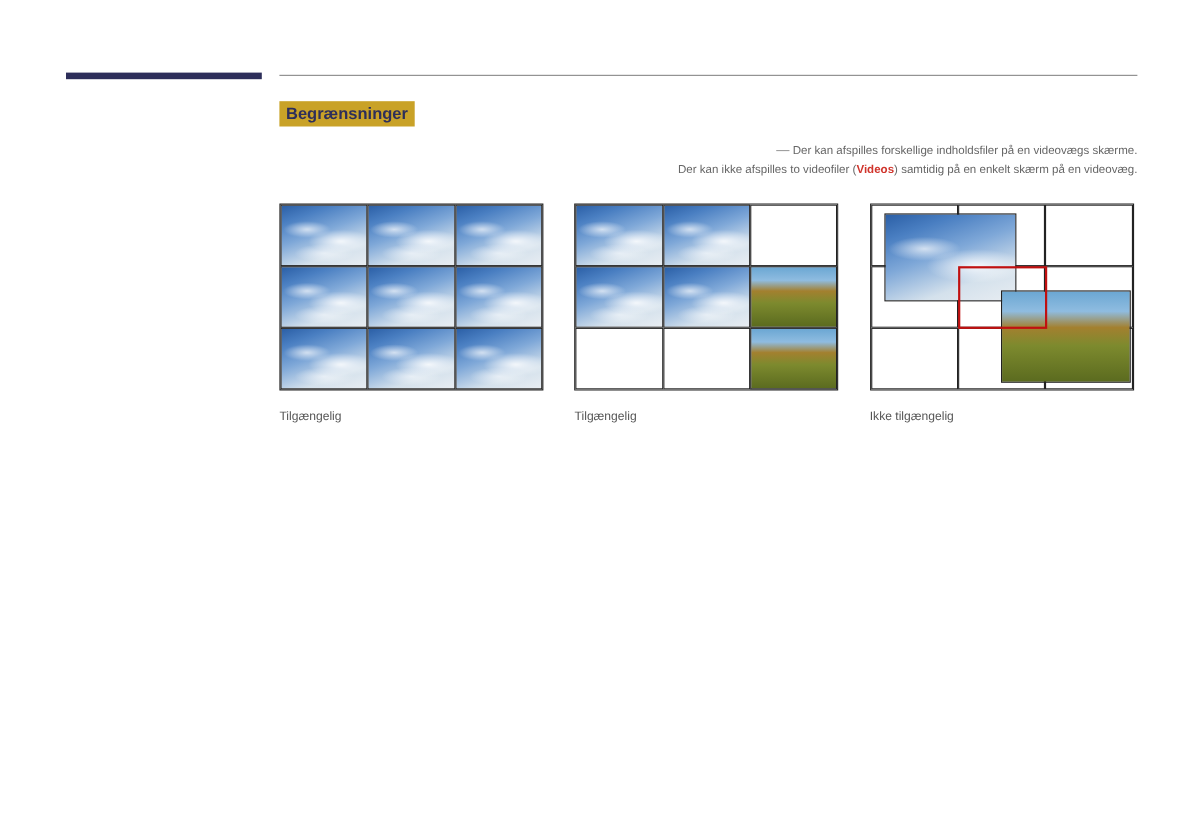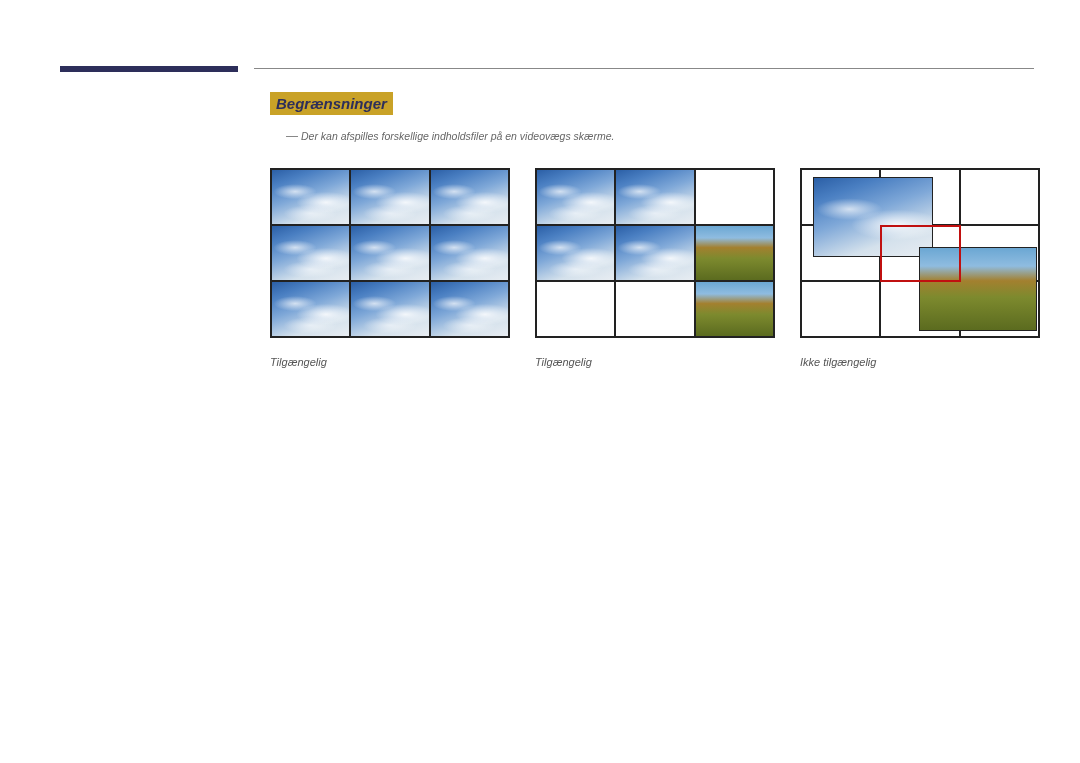--- a/index.html
+++ b/index.html
@@ -23,23 +23,22 @@
     position: absolute;
     top: 68px;
     left: 254px;
     right: 46px;
     height: 1px;
     border-top: 1px solid #888;
   }
   .content {
     position: absolute;
     top: 92px;
-    left: 270px;
+    left: 254px;
     right: 46px;
-    font-style: italic;
   }
   .heading {
     display: inline-block;
     background: #c9a227;
     color: #2d2e5a;
     font-weight: bold;
     font-size: 15px;
     padding: 3px 6px;
     margin-bottom: 12px;
   }
@@ -53,20 +52,21 @@
     display: inline-block;
     width: 12px;
     vertical-align: top;
   }
   .sub-lines {
     font-size: 10.5px;
     color: #666;
     margin-left: 16px;
     line-height: 1.6;
     margin-bottom: 22px;
+    text-align: right;
   }
   .sub-lines .dash {
     color: #888;
     font-size: 12px;
     margin-right: 3px;
   }
   .red { color: #d0342c; font-weight: bold; }
   .figures {
     display: flex;
     gap: 25px;
@@ -144,20 +144,23 @@
 
 <div class="content">
 
   <div class="heading">Begrænsninger</div>
 
 
   <div class="sub-lines">
     <div>
       <span class="dash">―</span><span>Der kan afspilles forskellige indholdsfiler på en videovægs skærme.</span>
     </div>
+    <div style="margin-left:18px;">
+      <span>Der kan ikke afspilles to videofiler (</span><span class="red">Videos</span><span>) samtidig på en enkelt skærm på en videovæg.</span>
+    </div>
   </div>
 
   <div class="figures">
 
     <div class="fig-block">
       <div class="grid33">
         <div class="cell sky"></div>
         <div class="cell sky"></div>
         <div class="cell sky"></div>
         <div class="cell sky"></div>

